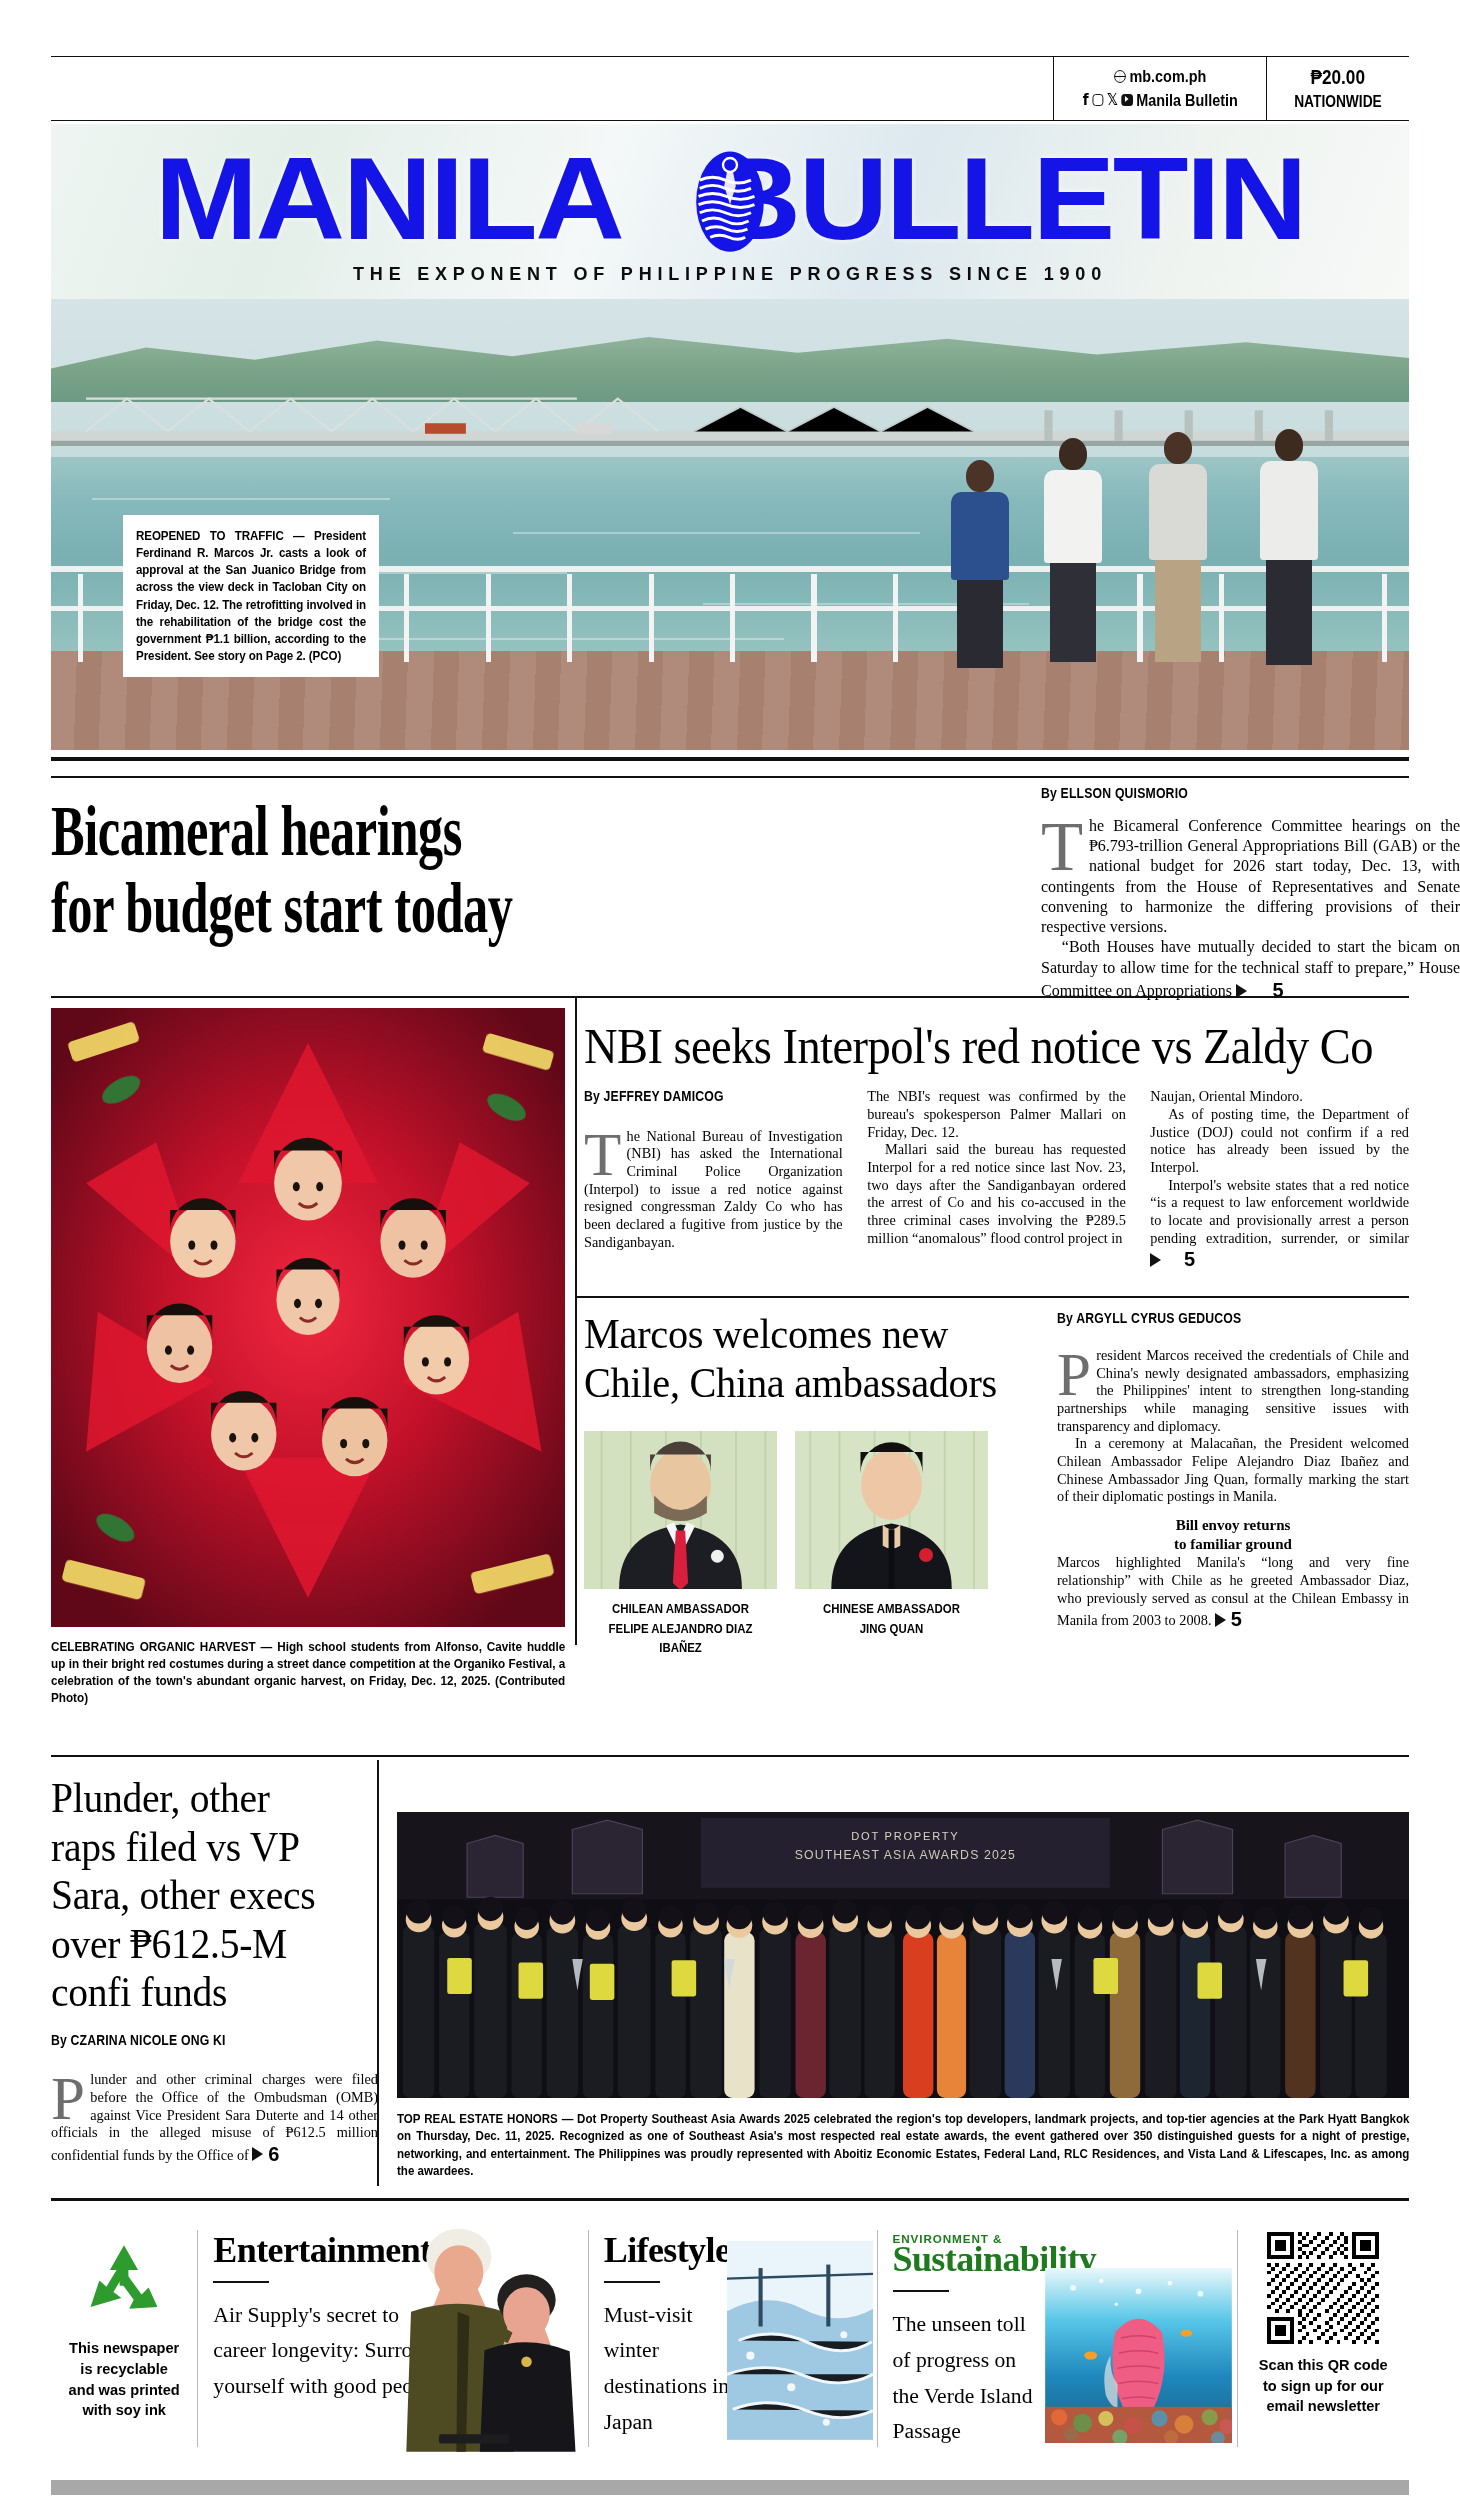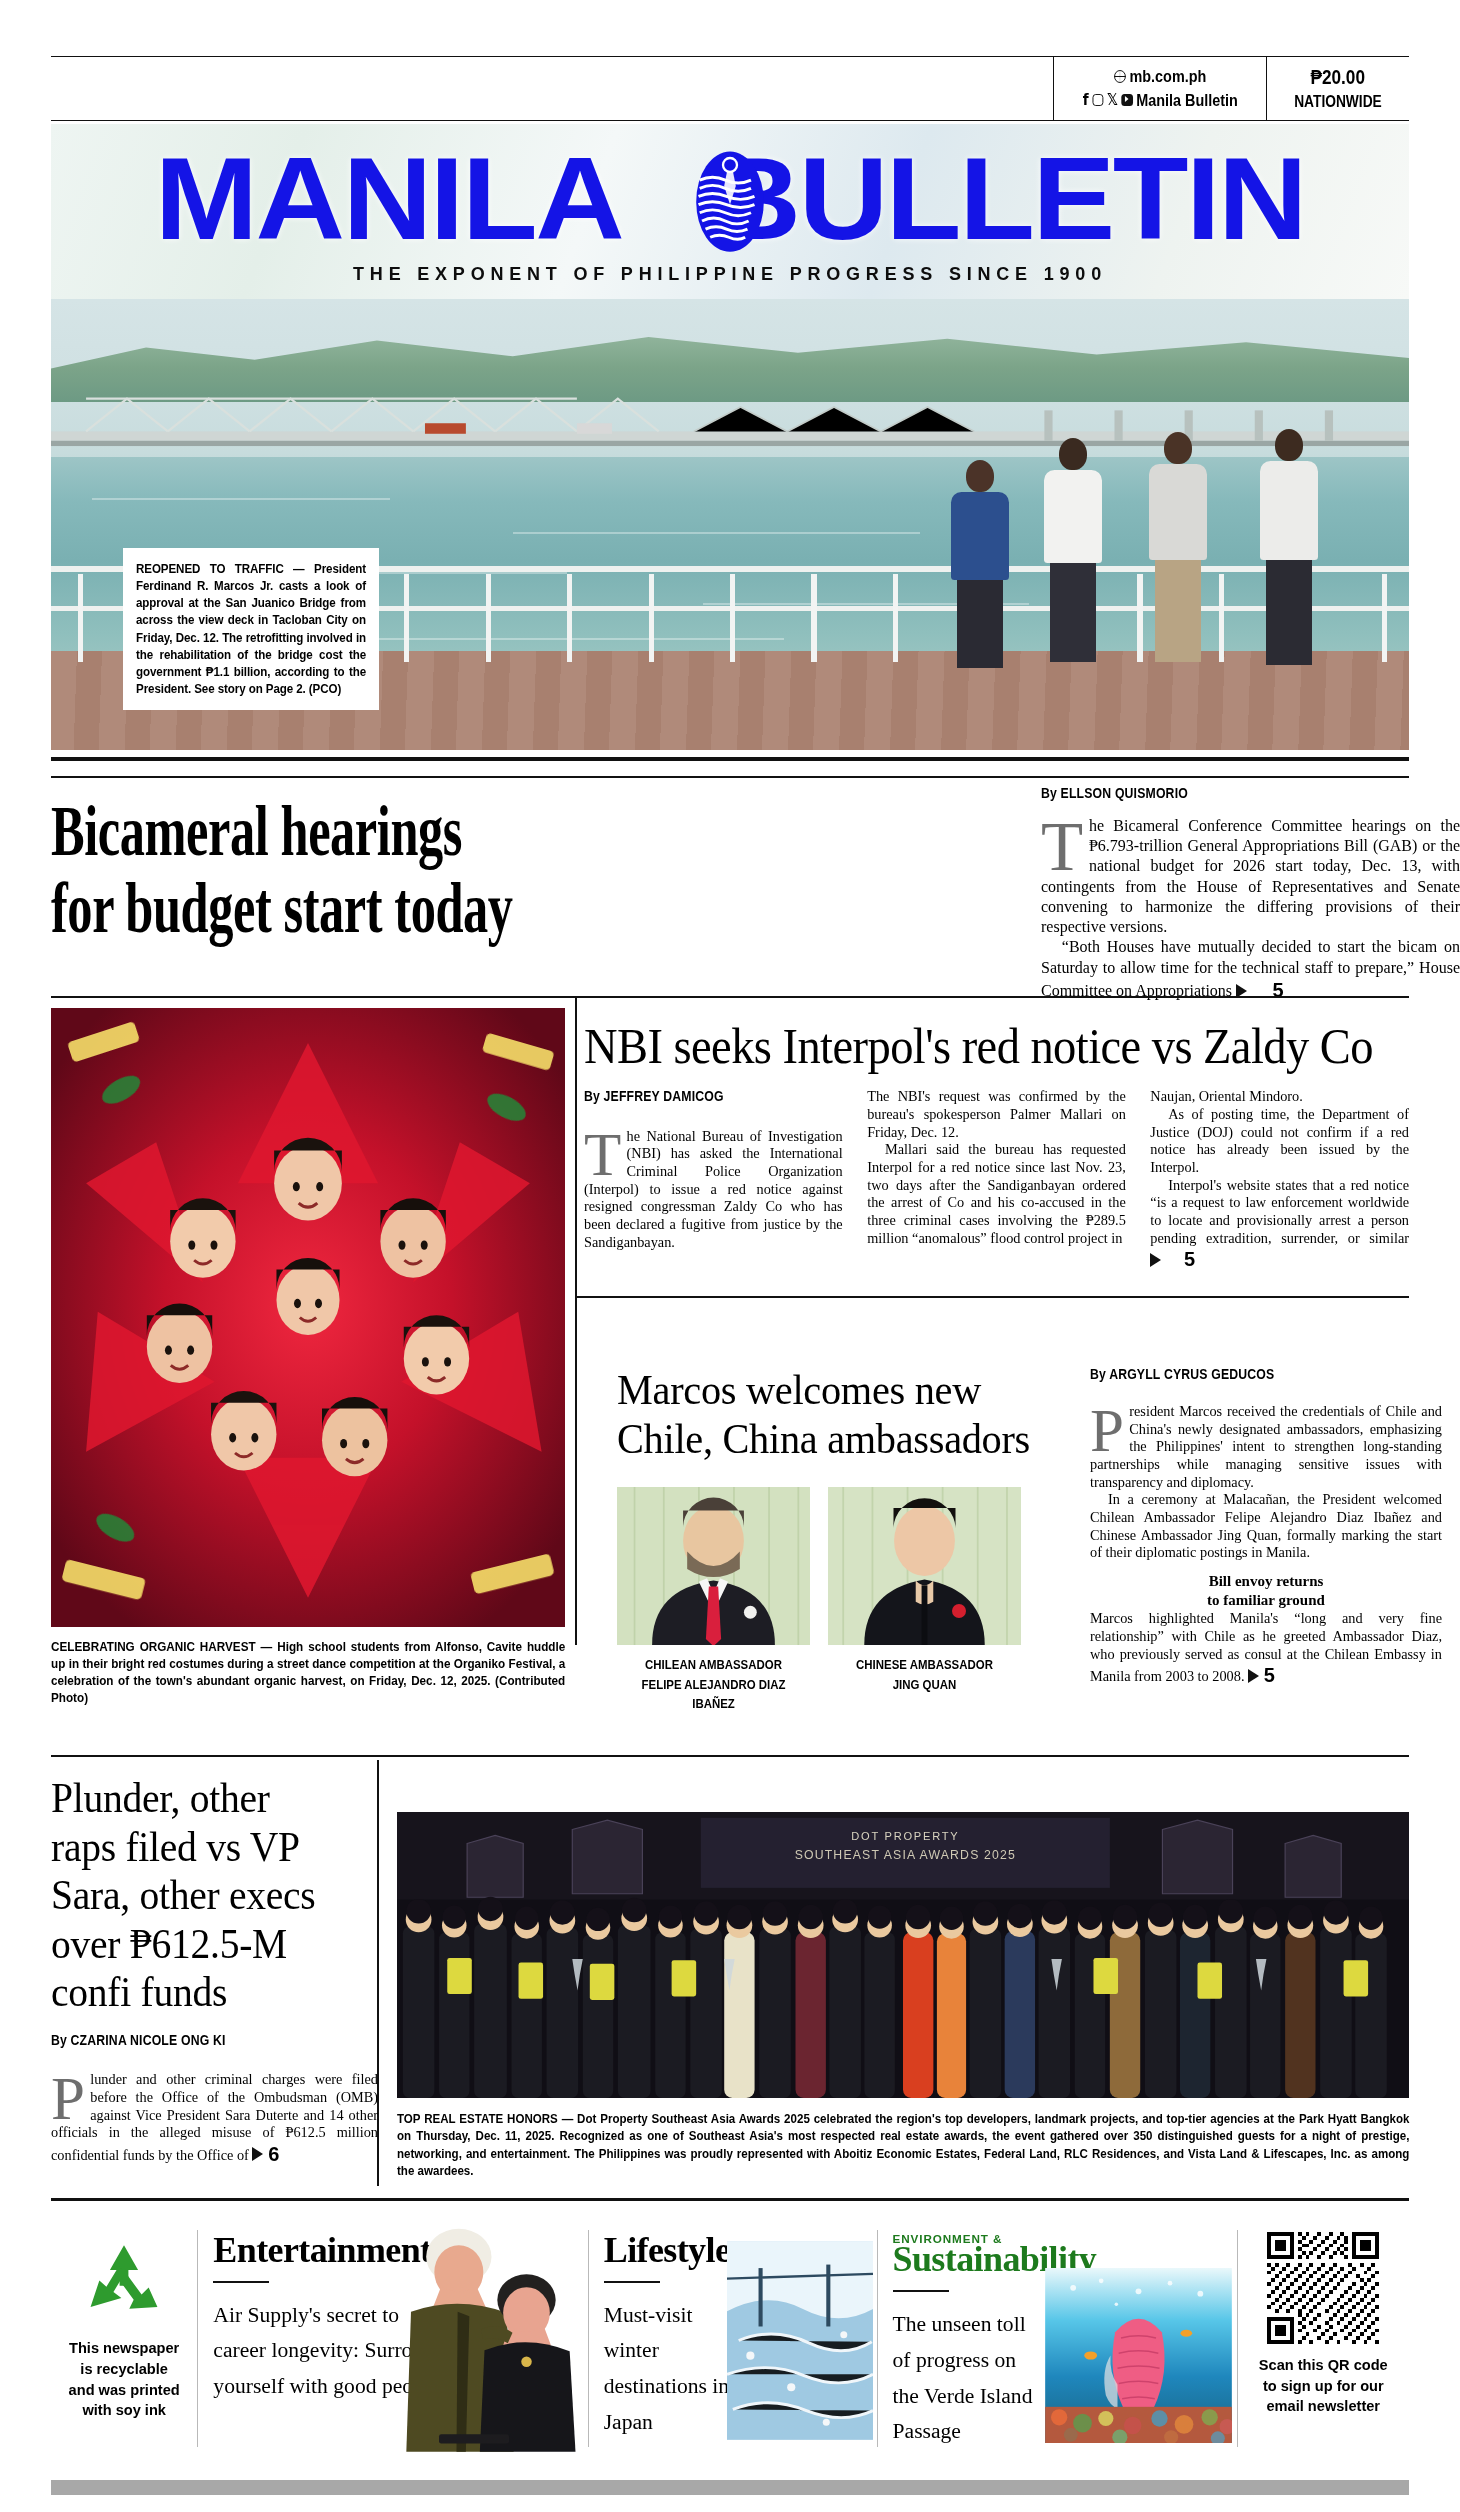--- a/index.html
+++ b/index.html
@@ -57,21 +57,21 @@
   .hero-deck{position:absolute;left:0;bottom:0;width:100%;height:99px;
       background:repeating-linear-gradient(92deg,#b08a7a 0 26px,#a8806f 26px 51px);}
   .hero-rail{position:absolute;left:0;bottom:88px;width:100%;height:117px;}
   .rail-post{position:absolute;bottom:0;width:5.3px;background:#f2f4f3;}
   .rail-top{position:absolute;left:0;width:100%;height:6.4px;background:#eef1ef;}
   .figure{position:absolute;bottom:82px;}
   .fig-head{width:28px;height:32px;background:#4b3328;border-radius:50% 50% 45% 45%;margin:0 auto;}
   .fig-body{width:58px;border-radius:10.5px 10.5px 3.5px 3.5px;}
   .fig-legs{width:46px;margin:0 auto;}
 
-  .cap-box{position:absolute;left:72px;top:249px;width:256px;padding:13px 13px 11.7px 13px;background:#fff;}
+  .cap-box{position:absolute;left:72px;top:216px;width:256px;padding:13px 13px 11.7px 13px;background:#fff;}
   .cap-text{font-family:"Liberation Sans",sans-serif;font-size:12.6px;line-height:1.36;
       font-weight:700;text-align:justify;transform:scaleX(.92);transform-origin:left top;width:108.7%;letter-spacing:-0.1px;}
 
   
   .hrule{position:absolute;background:#111;}
 
   
   .lead{position:absolute;left:51px;top:778px;width:1358px;height:210px;}
   .lead-hl{position:absolute;left:0;top:15px;width:935px;
       font-family:"Liberation Serif",serif;font-weight:700;font-size:72px;line-height:1.07;
@@ -100,21 +100,21 @@
   .nbi-hl{font-family:"Liberation Serif",serif;font-weight:400;font-size:50px;line-height:1.02;
       transform:scaleX(.93);transform-origin:left top;white-space:nowrap;letter-spacing:-0.6px;}
   .cols3{display:flex;gap:24.5px;margin-top:16.4px;}
   .cols3 > div{width:259px;}
   .smallbody{font-family:"Liberation Serif",serif;font-size:14.3px;line-height:1.235;text-align:justify;hyphens:auto;}
   .smallbody p{text-indent:1.25em;}
   .smallbody p:first-child{text-indent:0;}
   .dropcap-s{float:left;font-family:"Liberation Serif",serif;font-size:61px;line-height:.77;
       color:#6e6e6e;margin:4.7px 5.3px -3.5px 0;}
 
-  .marcos{position:absolute;left:584px;top:1366px;width:825px;margin-left:33px;}
+  .marcos{position:absolute;left:584px;top:1310px;width:825px;}
   .mar-hl{font-family:"Liberation Serif",serif;font-weight:400;font-size:42px;line-height:1.16;
       transform:scaleX(.96);transform-origin:left top;letter-spacing:-0.3px;width:432px;}
   .amb-row{display:flex;gap:17.5px;margin-top:23.4px;}
   .amb{width:193px;}
   .amb-photo{width:193px;height:158px;background:linear-gradient(100deg,#d8e4c8,#c9dcb4 40%,#dbe8cd 70%,#cfe0bd);
       position:relative;overflow:hidden;}
   .amb-cap{margin-top:10.5px;text-align:center;font-family:"Liberation Sans",sans-serif;font-weight:700;
       font-size:13px;line-height:1.5;transform:scaleX(.88);}
   .marcos-col{position:absolute;left:473px;top:0;width:352px;}
   .subhead{text-align:center;font-family:"Liberation Serif",serif;font-weight:700;font-size:15px;

